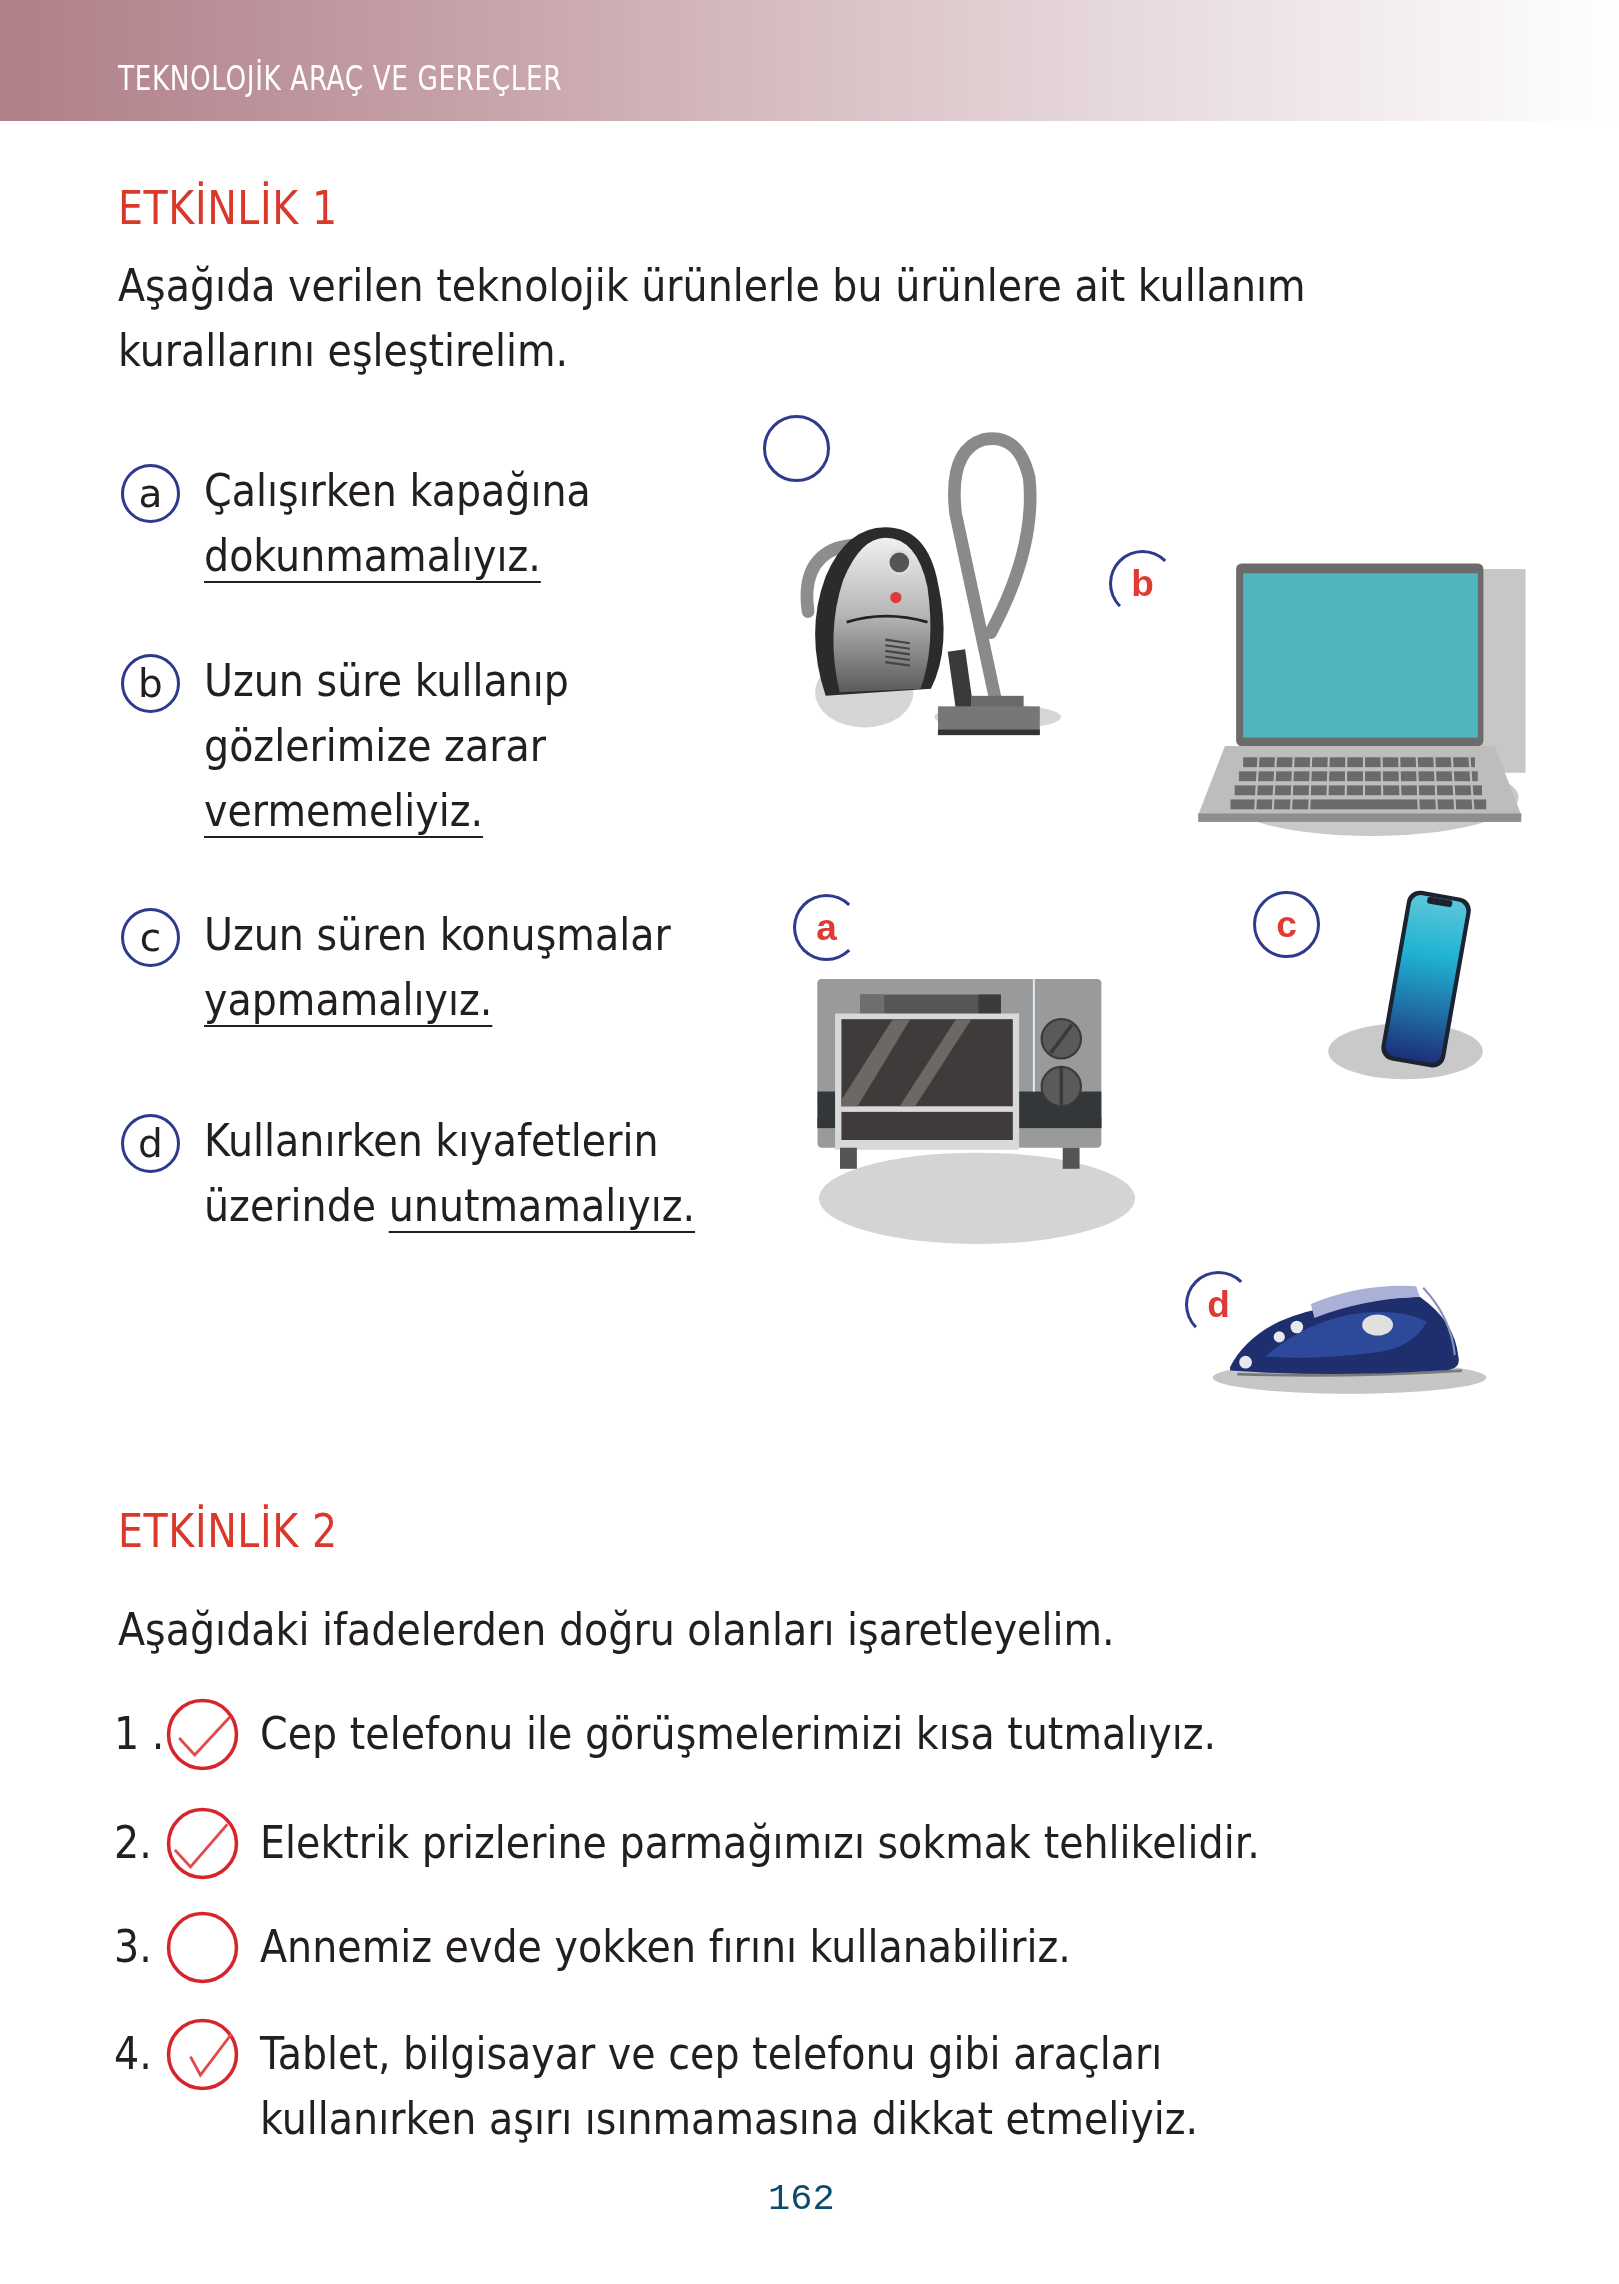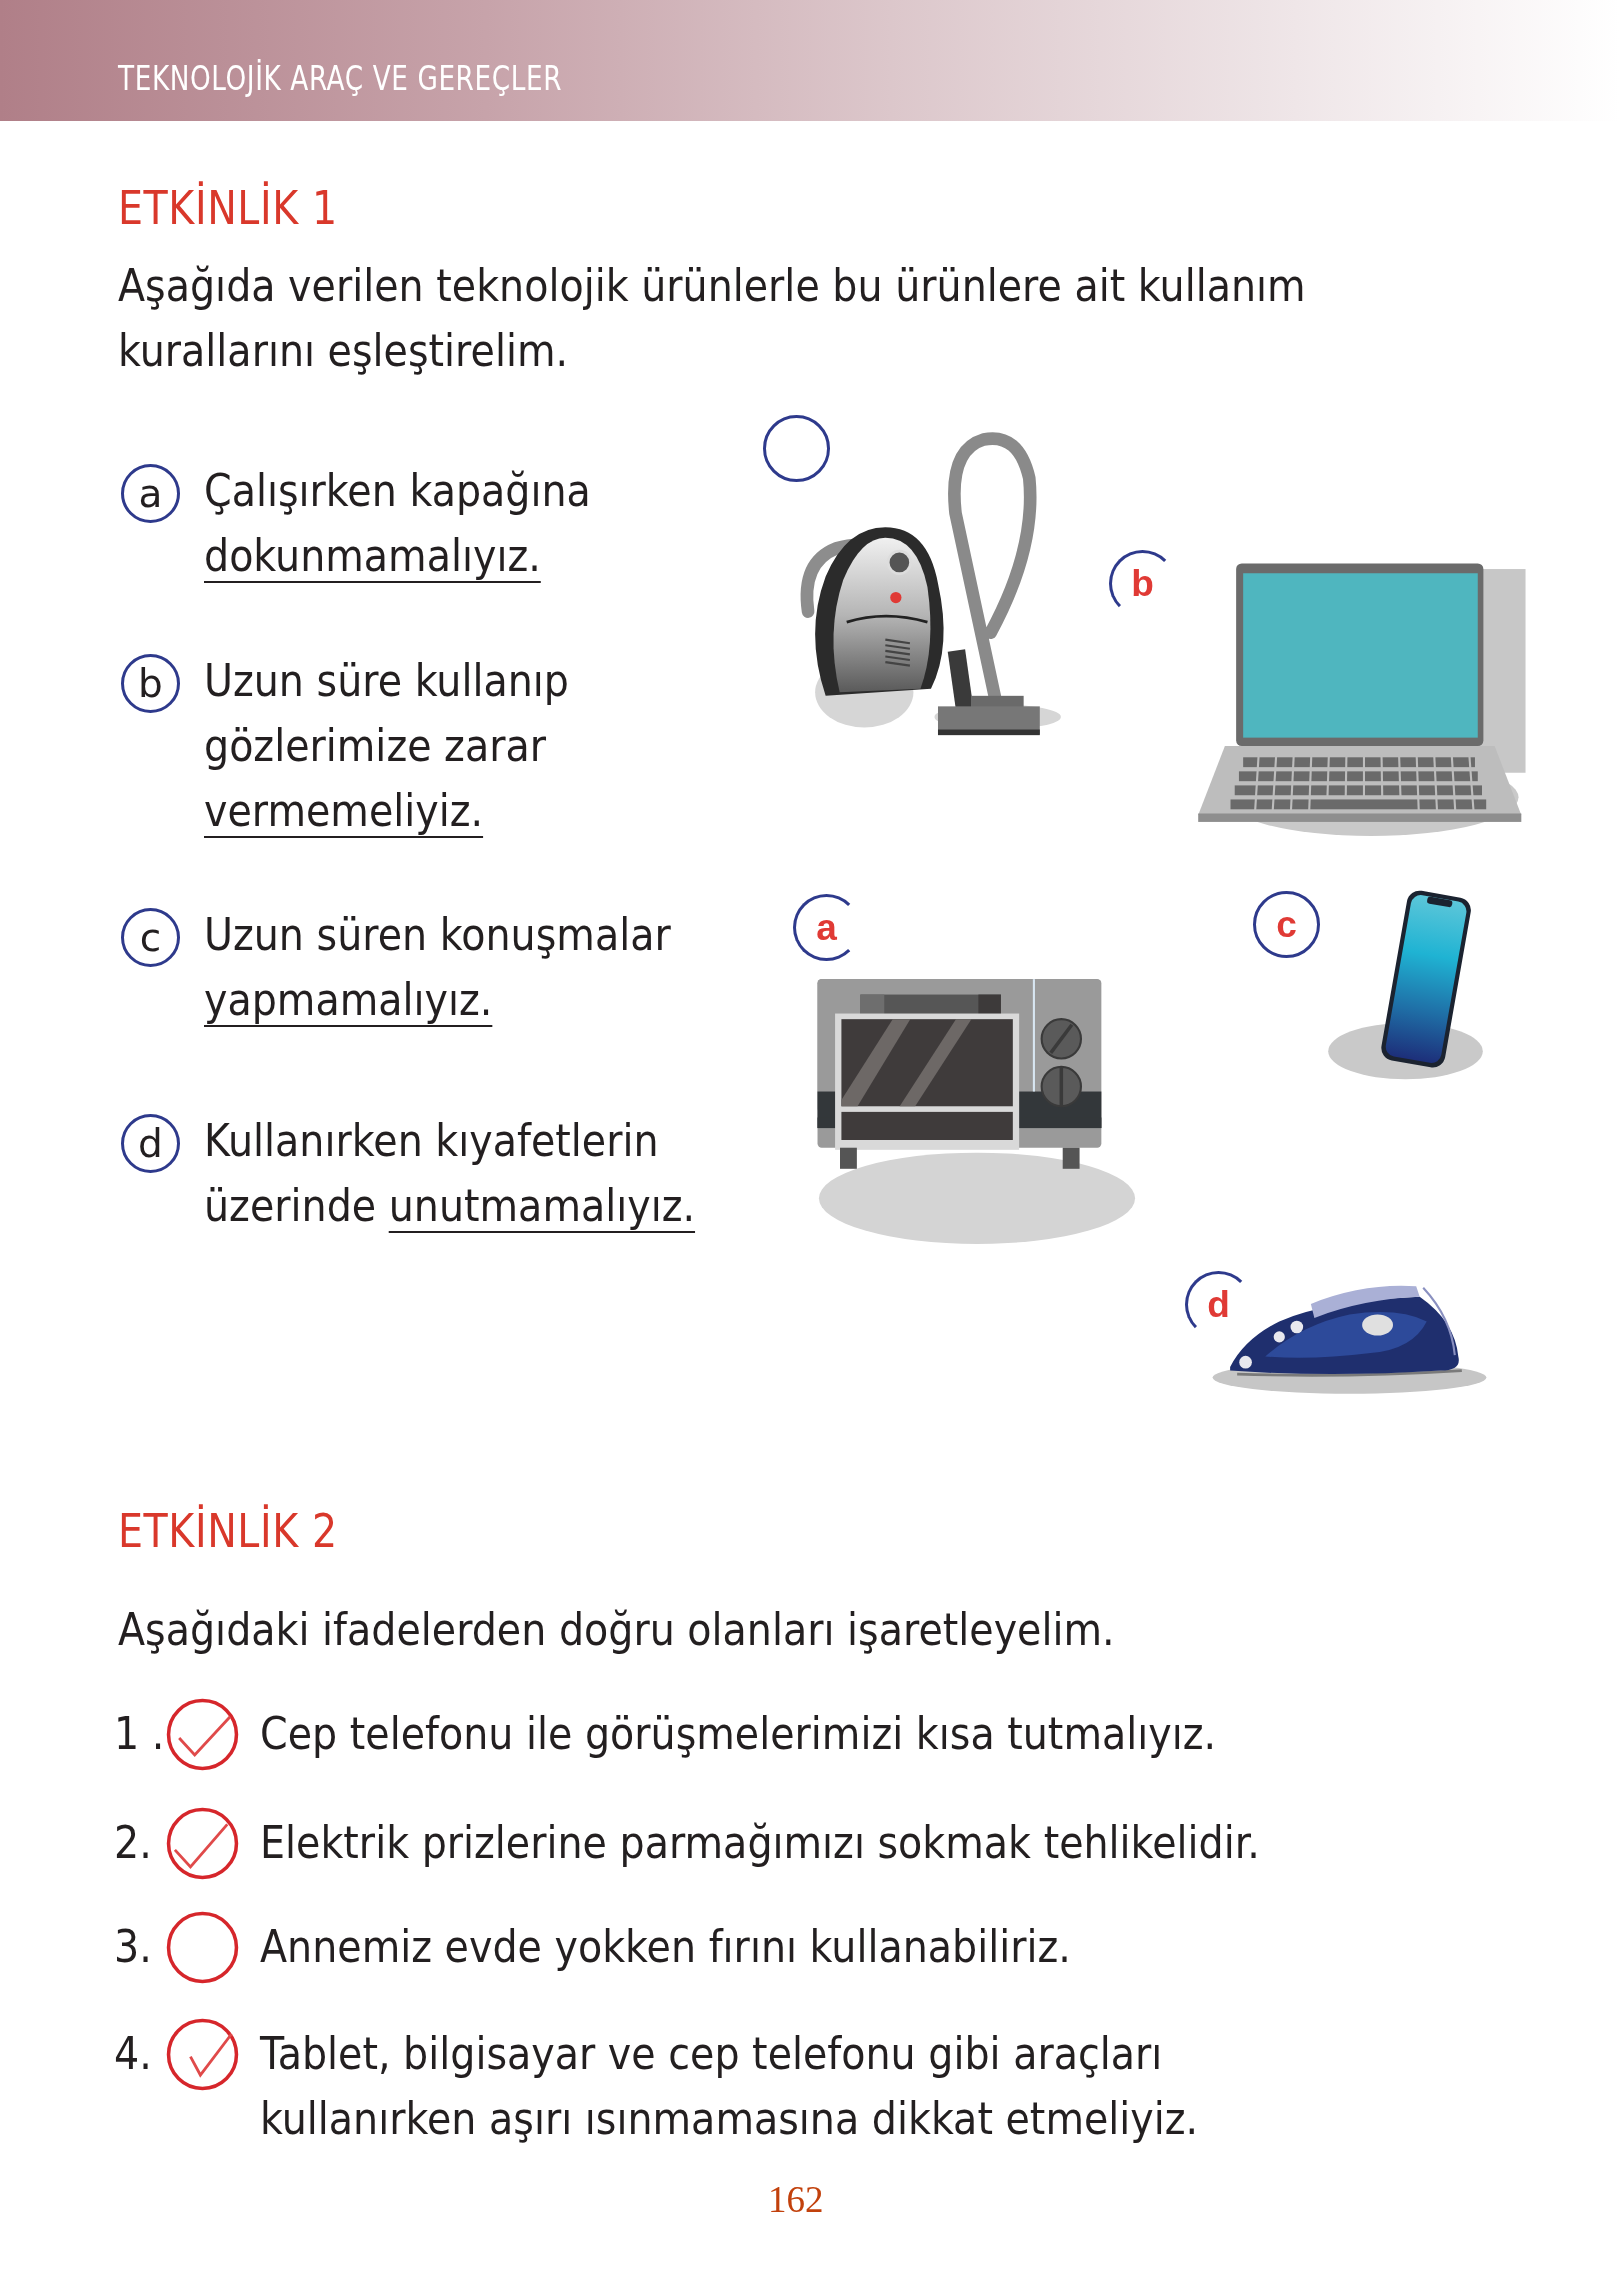--- a/index.html
+++ b/index.html
@@ -48,22 +48,22 @@
     .check-num {
       position: absolute; left: 0; top: 0; font-size: 45px; line-height: 65px;
       transform: scaleX(0.88); transform-origin: left top; white-space: nowrap;
     }
     .check-circle { position: absolute; left: 51px; top: -4.2px; width: 75px; height: 75px; }
     .check-text {
       position: absolute; left: 146px; top: 0; font-size: 45px; line-height: 65px; white-space: nowrap;
       transform: scaleX(0.88); transform-origin: left top;
     }
     .page-number {
-      position: absolute; left: 768px; top: 2178px; font-family: Liberation Serif, serif;
-      font-size: 37px; color: #c2410c;
+      position: absolute; left: 768px; top: 2178px; font-family: Liberation Mono, monospace;
+      font-size: 37px; color: #0c4a6e;
     }
   </style>
 </head>
 <body>
 
 <div class="header-band">
   <div class="header-title">TEKNOLOJİK ARAÇ VE GEREÇLER</div>
 </div>
 
 <div class="activity-title" style="top:181px;">ETKİNLİK 1</div>

